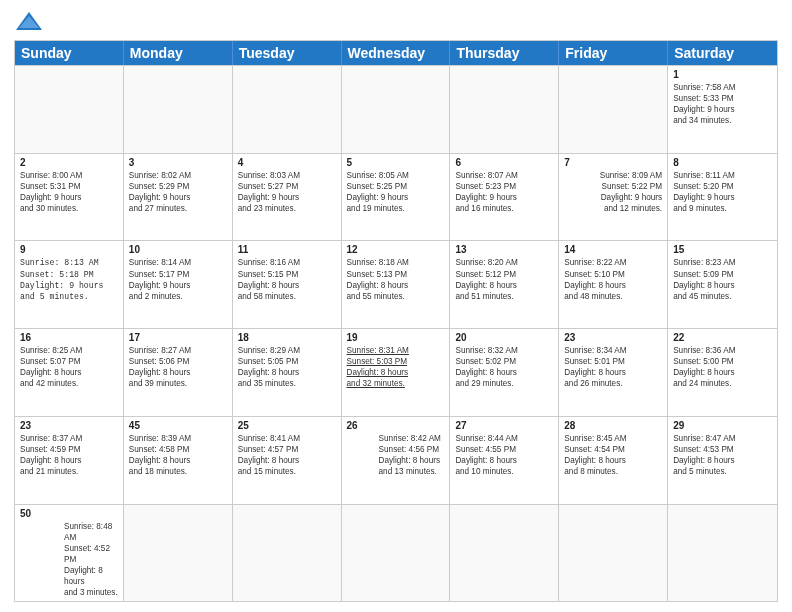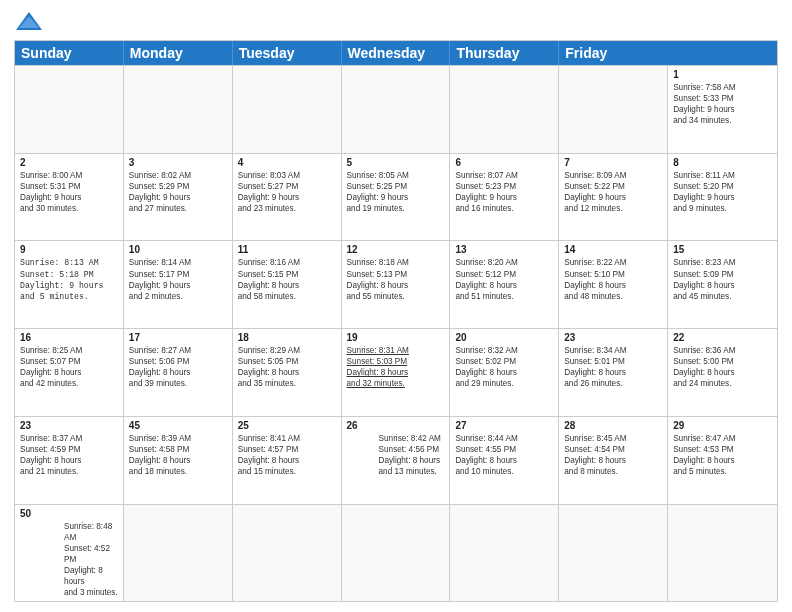--- a/index.html
+++ b/index.html
@@ -131,20 +131,21 @@
   </div>
 
   <div class="calendar">
     <div class="cal-header-row">
     <div class="cal-header-cell">Sunday</div>
         <div class="cal-header-cell">Monday</div>
         <div class="cal-header-cell">Tuesday</div>
         <div class="cal-header-cell">Wednesday</div>
         <div class="cal-header-cell">Thursday</div>
         <div class="cal-header-cell">Friday</div>
+        <div class="cal-header-cell">Saturday</div>
       </div>
     <div class="cal-body">
     <div class="cal-row">
           <div class="cal-cell empty"></div>
           <div class="cal-cell empty"></div>
           <div class="cal-cell empty"></div>
           <div class="cal-cell empty"></div>
           <div class="cal-cell empty"></div>
           <div class="cal-cell empty"></div>
           <div class="cal-cell">
@@ -186,21 +187,21 @@
           </div>
           <div class="cal-cell">
             <div class="day-num">6</div>
             <div class="day-info" style="white-space: pre-line;">Sunrise: 8:07 AM
 Sunset: 5:23 PM
 Daylight: 9 hours
 and 16 minutes.</div>
           </div>
           <div class="cal-cell">
             <div class="day-num">7</div>
-            <div class="day-info" style="white-space: pre-line;">Sunrise: 8:09 AM
+            <div class="day-info" style="white-space: pre-line; text-align: right;">Sunrise: 8:09 AM
 Sunset: 5:22 PM
 Daylight: 9 hours
 and 12 minutes.</div>
           </div>
           <div class="cal-cell">
             <div class="day-num">8</div>
             <div class="day-info" style="white-space: pre-line;">Sunrise: 8:11 AM
 Sunset: 5:20 PM
 Daylight: 9 hours
 and 9 minutes.</div>

